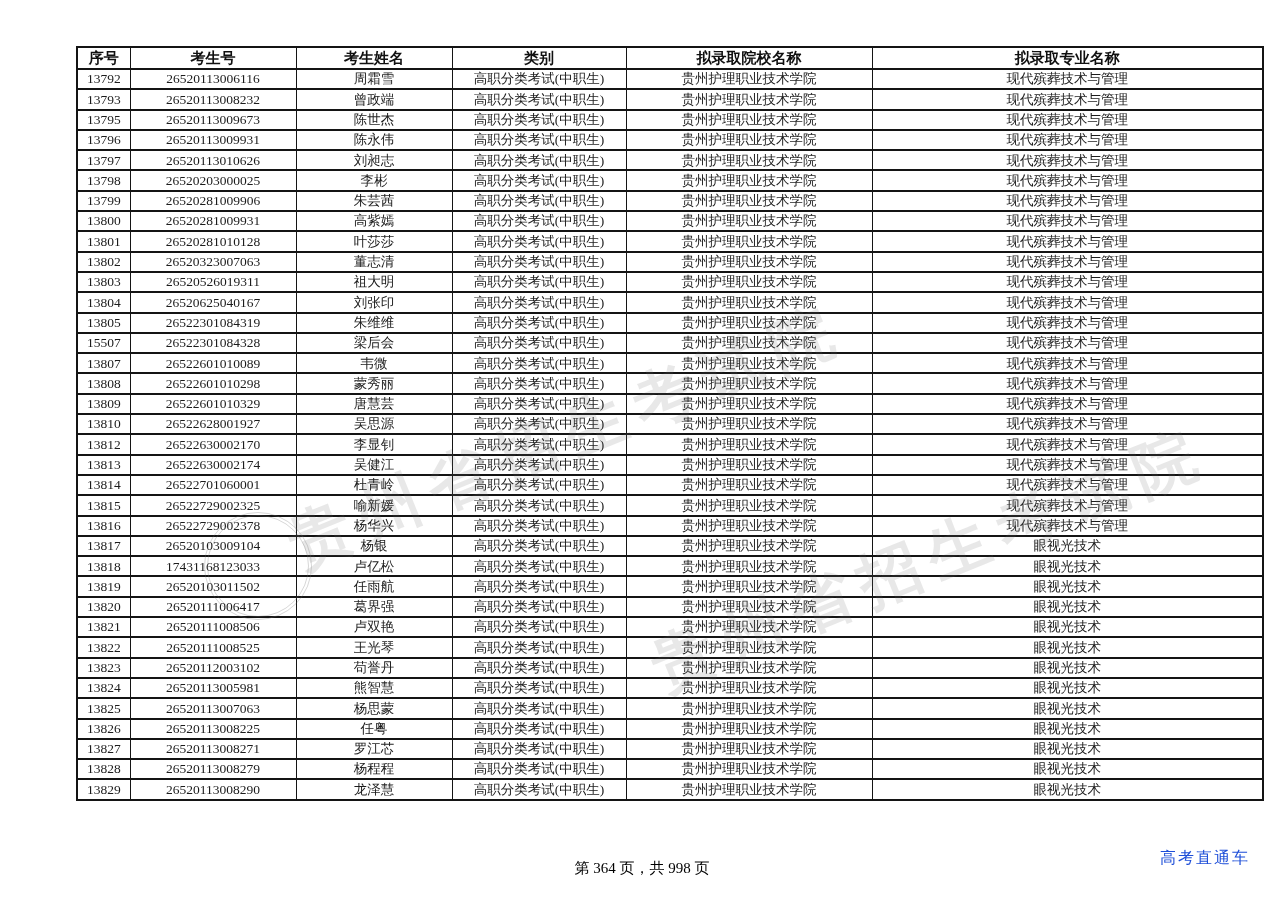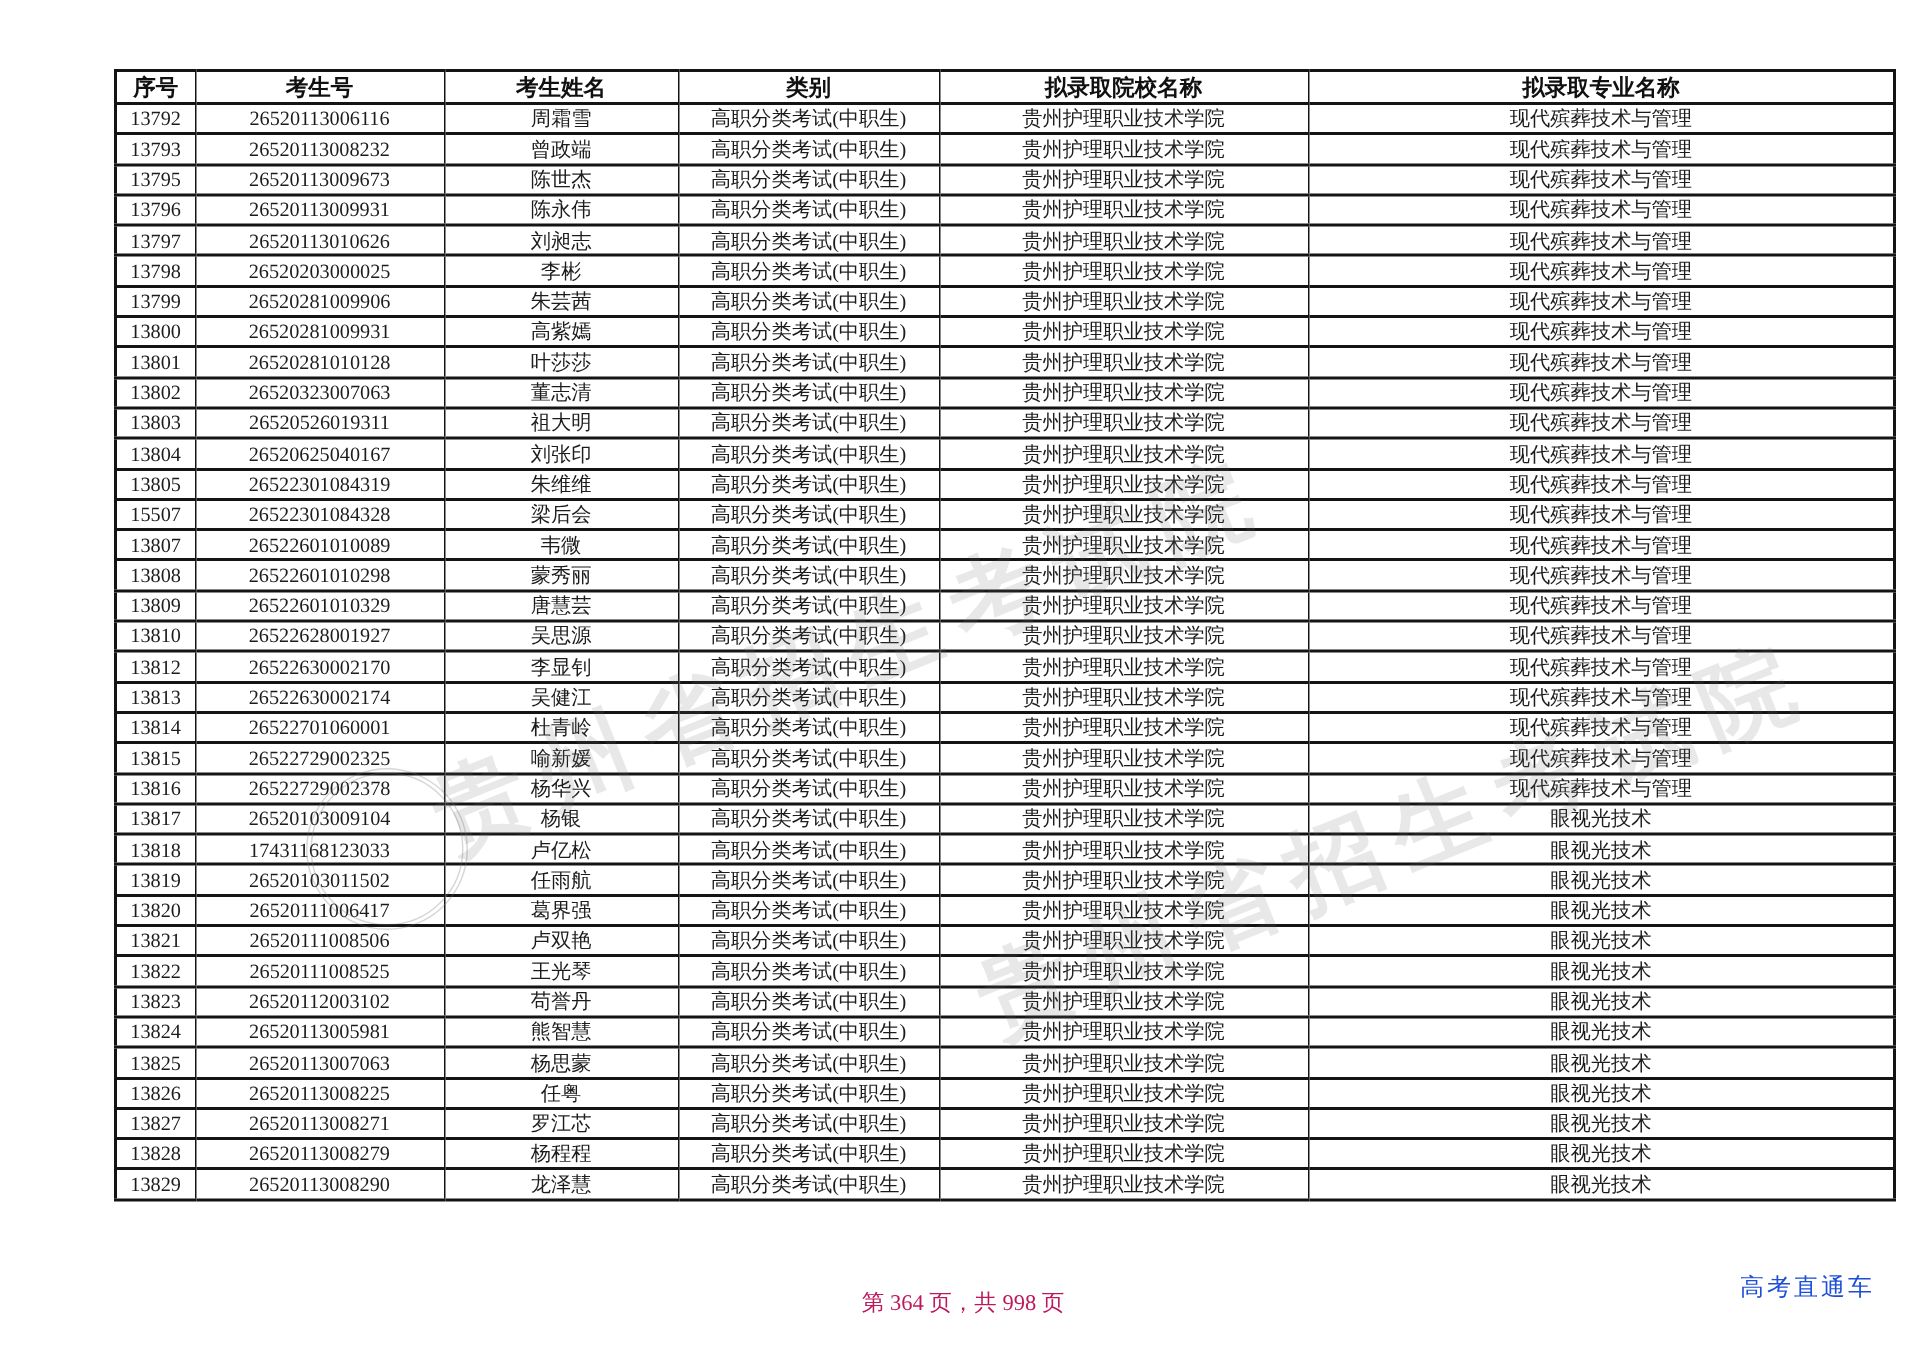--- a/index.html
+++ b/index.html
@@ -38,21 +38,21 @@
     text-align:center;vertical-align:middle;
     padding:0;overflow:hidden;white-space:nowrap;
   }
   table{border:2px solid #141414;}
   th{height:20px;font-size:15px;font-weight:bold;color:#101010;}
   td{height:18.3px;font-size:13.5px;line-height:1;color:#1c1c1c;}
 
   
   .page-info{
     position:absolute;left:49px;top:859px;width:1186px;
-    text-align:center;font-size:15px;color:#be185d;z-index:3;
+    text-align:center;font-size:15px;color:#000000;z-index:3;
   }
   .brand{
     position:absolute;top:848px;right:30px;
     font-size:16px;font-weight:normal;letter-spacing:2px;
     color:#1d4ed8;z-index:3;
     font-family:"Liberation Sans","DejaVu Sans",sans-serif;
   }
 </style>
 </head>
 <body>

